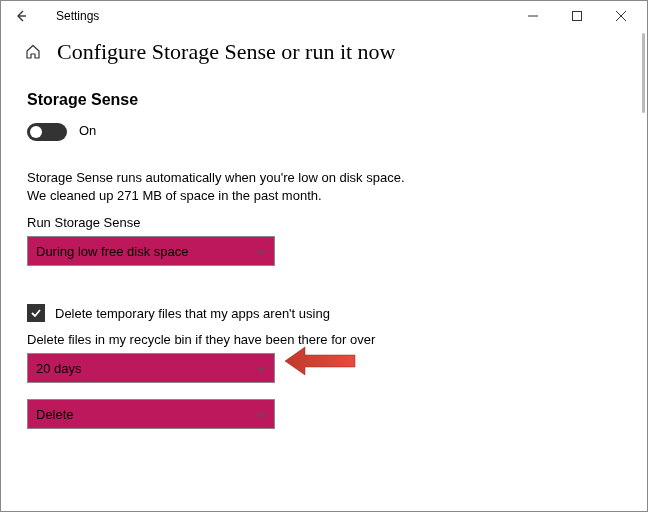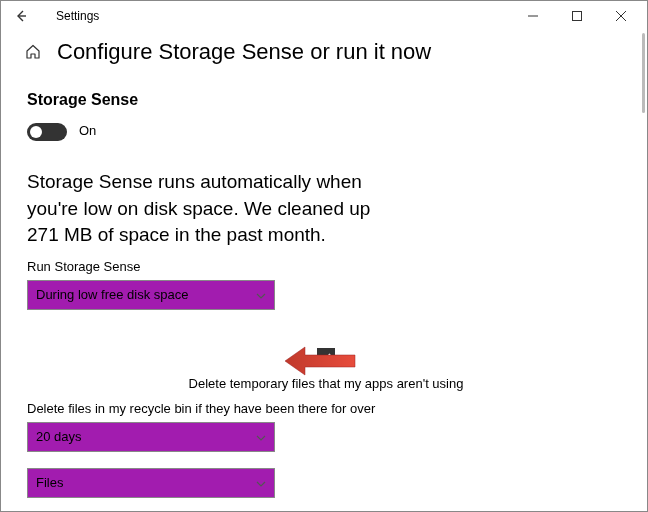--- a/index.html
+++ b/index.html
@@ -32,20 +32,21 @@
   }
   .winbtn {
     width: 44px; height: 30px;
     display: flex; align-items: center; justify-content: center;
     cursor: pointer;
   }
   .header {
     display: flex; align-items: center;
     padding: 8px 22px 18px 22px;
     gap: 14px;
+    font-family: Liberation Serif, serif;
   }
   .header .home {
     width: 20px; height: 20px; display:flex; align-items:center; justify-content:center;
     cursor: pointer;
   }
   .header h1 {
     font-size: 22px; font-weight: 500;
   }
   .content {
     padding: 0 22px 20px 26px;
@@ -59,34 +60,34 @@
     display: flex; align-items: flex-start; gap: 12px; margin-bottom: 10px;
   }
   .toggle {
     width: 40px; height: 18px; border-radius: 10px;
     background: #333; position: relative; cursor: pointer;
   }
   .toggle .knob {
     width: 12px; height: 12px; border-radius: 50%; background: #fff;
     position: absolute; left: 3px; top: 3px;
   }
-  .desc { font-size: 19px; line-height: 1.4; max-width: 380px; margin-bottom: 10px; margin-top: 28px; }
+  .desc { font-size: 13px; line-height: 1.4; max-width: 380px; margin-bottom: 10px; margin-top: 28px; }
   .field-label { font-size: 13px; margin: 8px 0 6px 0; }
   .dropdown {
     width: 248px; height: 30px;
     border: 1px solid #888;
-    background: #a21caf;
+    background: #be185d;
     display: flex; align-items: center; justify-content: space-between;
     padding: 0 8px; font-size: 13px;
     cursor: pointer;
     margin-bottom: 16px;
   }
   .dropdown .chev { font-size: 11px; color: #444; }
   .chkrow {
-    display: flex; align-items: center; gap: 10px; margin-bottom: 10px; flex-direction: column;
+    display: flex; align-items: center; gap: 10px; margin-bottom: 10px;
   }
   .chkbox {
     width: 18px; height: 18px; background: #333;
     display: flex; align-items: center; justify-content: center;
     cursor: pointer;
   }
   .chkbox svg { stroke: #fff; }
   .scrollbar-ind {
     position: absolute; top: 32px; right: 2px; width: 3px; height: 80px;
     background: #bbb; border-radius: 2px;
@@ -176,21 +177,21 @@
   <div class="dropdown">
     <span>20 days</span>
     <span class="chev">
       <svg width="10" height="6" viewBox="0 0 10 6">
           <path d="M1 1 L5 5 L9 1" stroke="#555" stroke-width="1.2" fill="none"></path>
         </svg>
     </span>
   </div>
 
   <div class="dropdown">
-    <span>Files</span>
+    <span>Delete</span>
     <span class="chev">
       <svg width="10" height="6" viewBox="0 0 10 6">
           <path d="M1 1 L5 5 L9 1" stroke="#555" stroke-width="1.2" fill="none"></path>
         </svg>
     </span>
   </div>
 
   <div class="section-gap"></div>
 
 </div>

